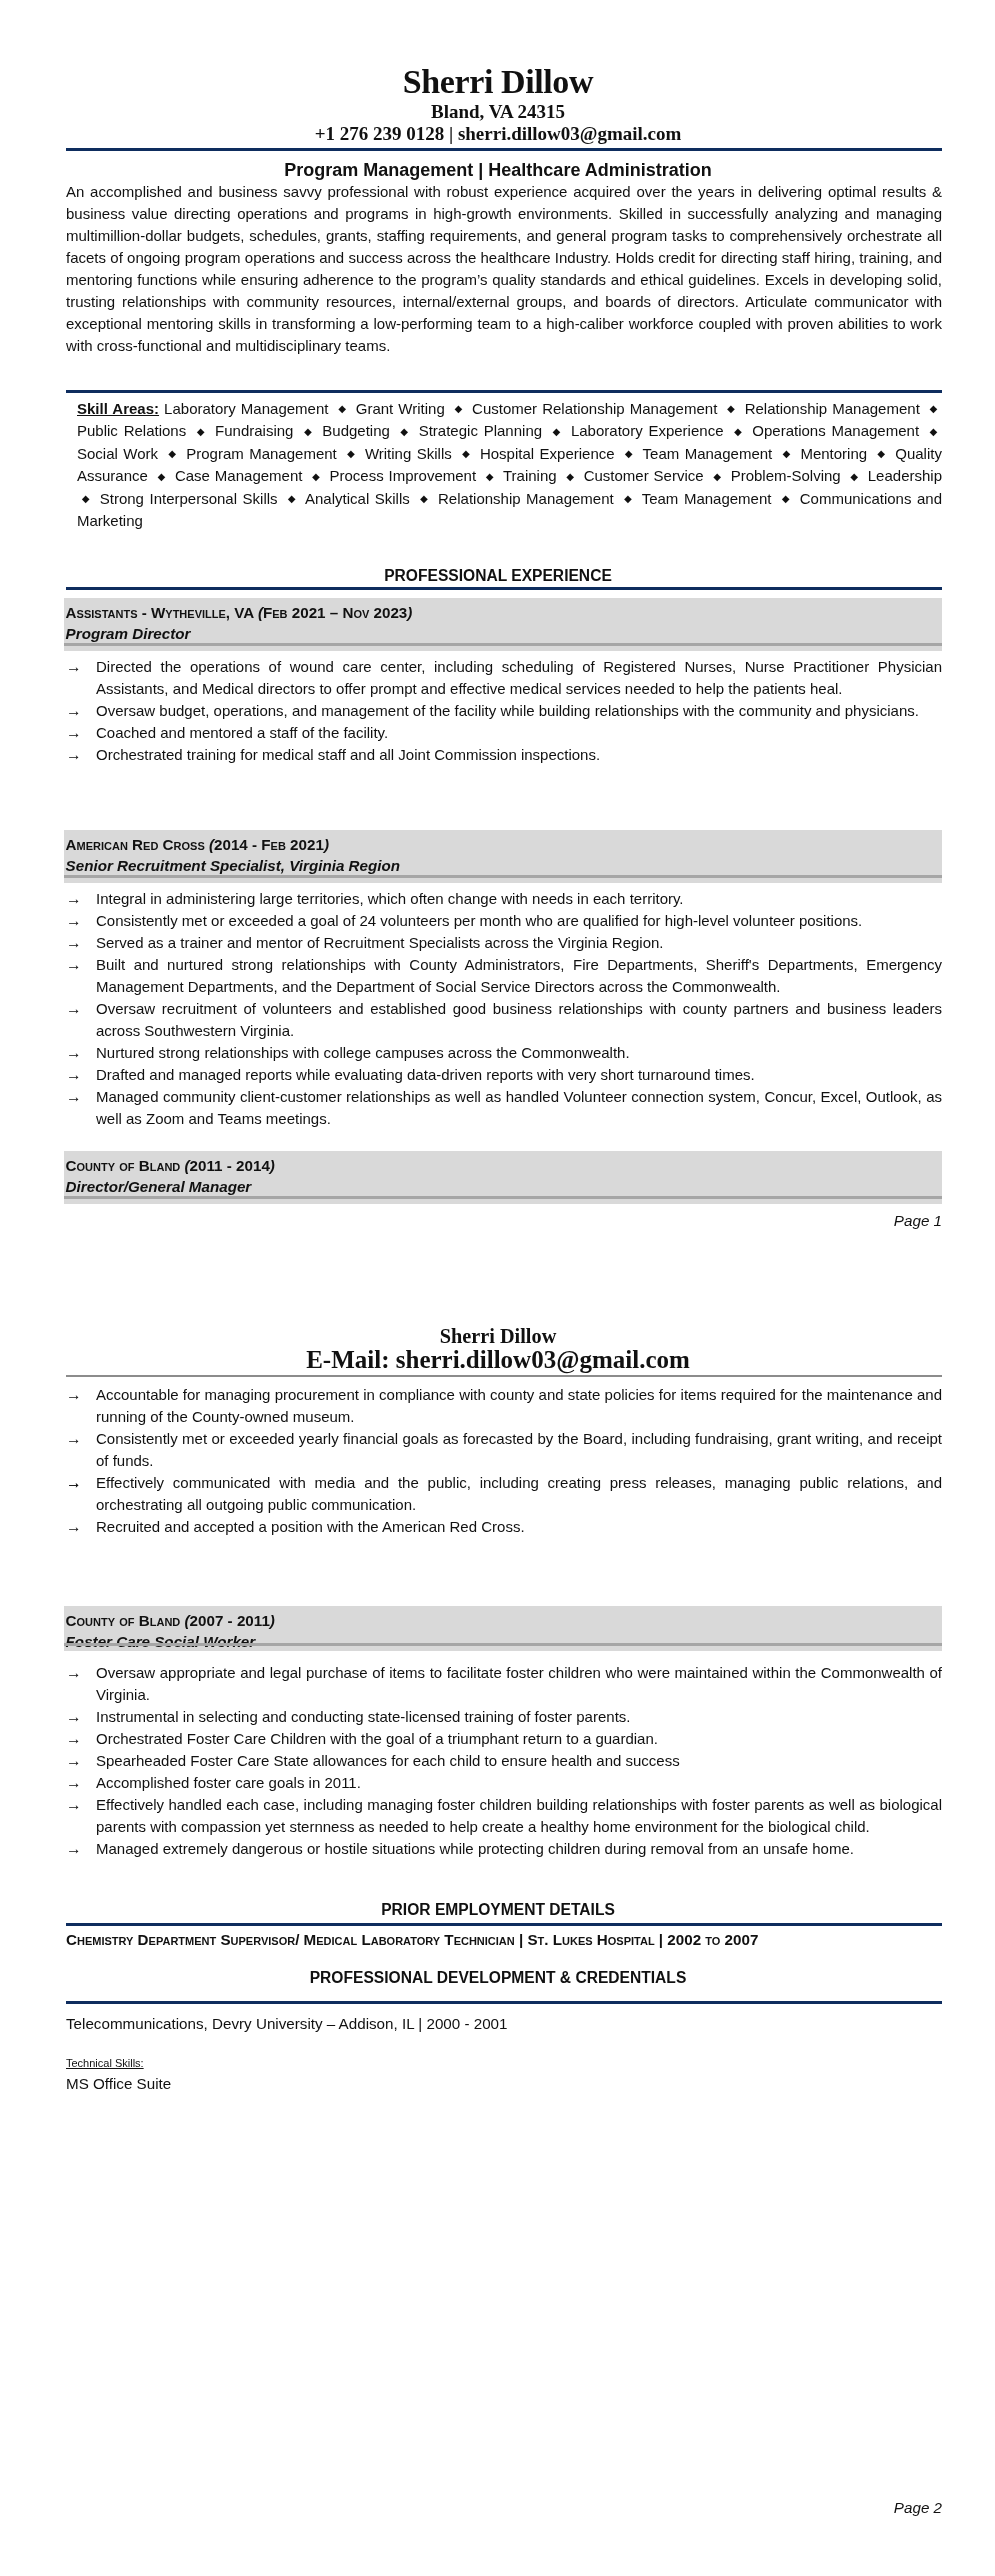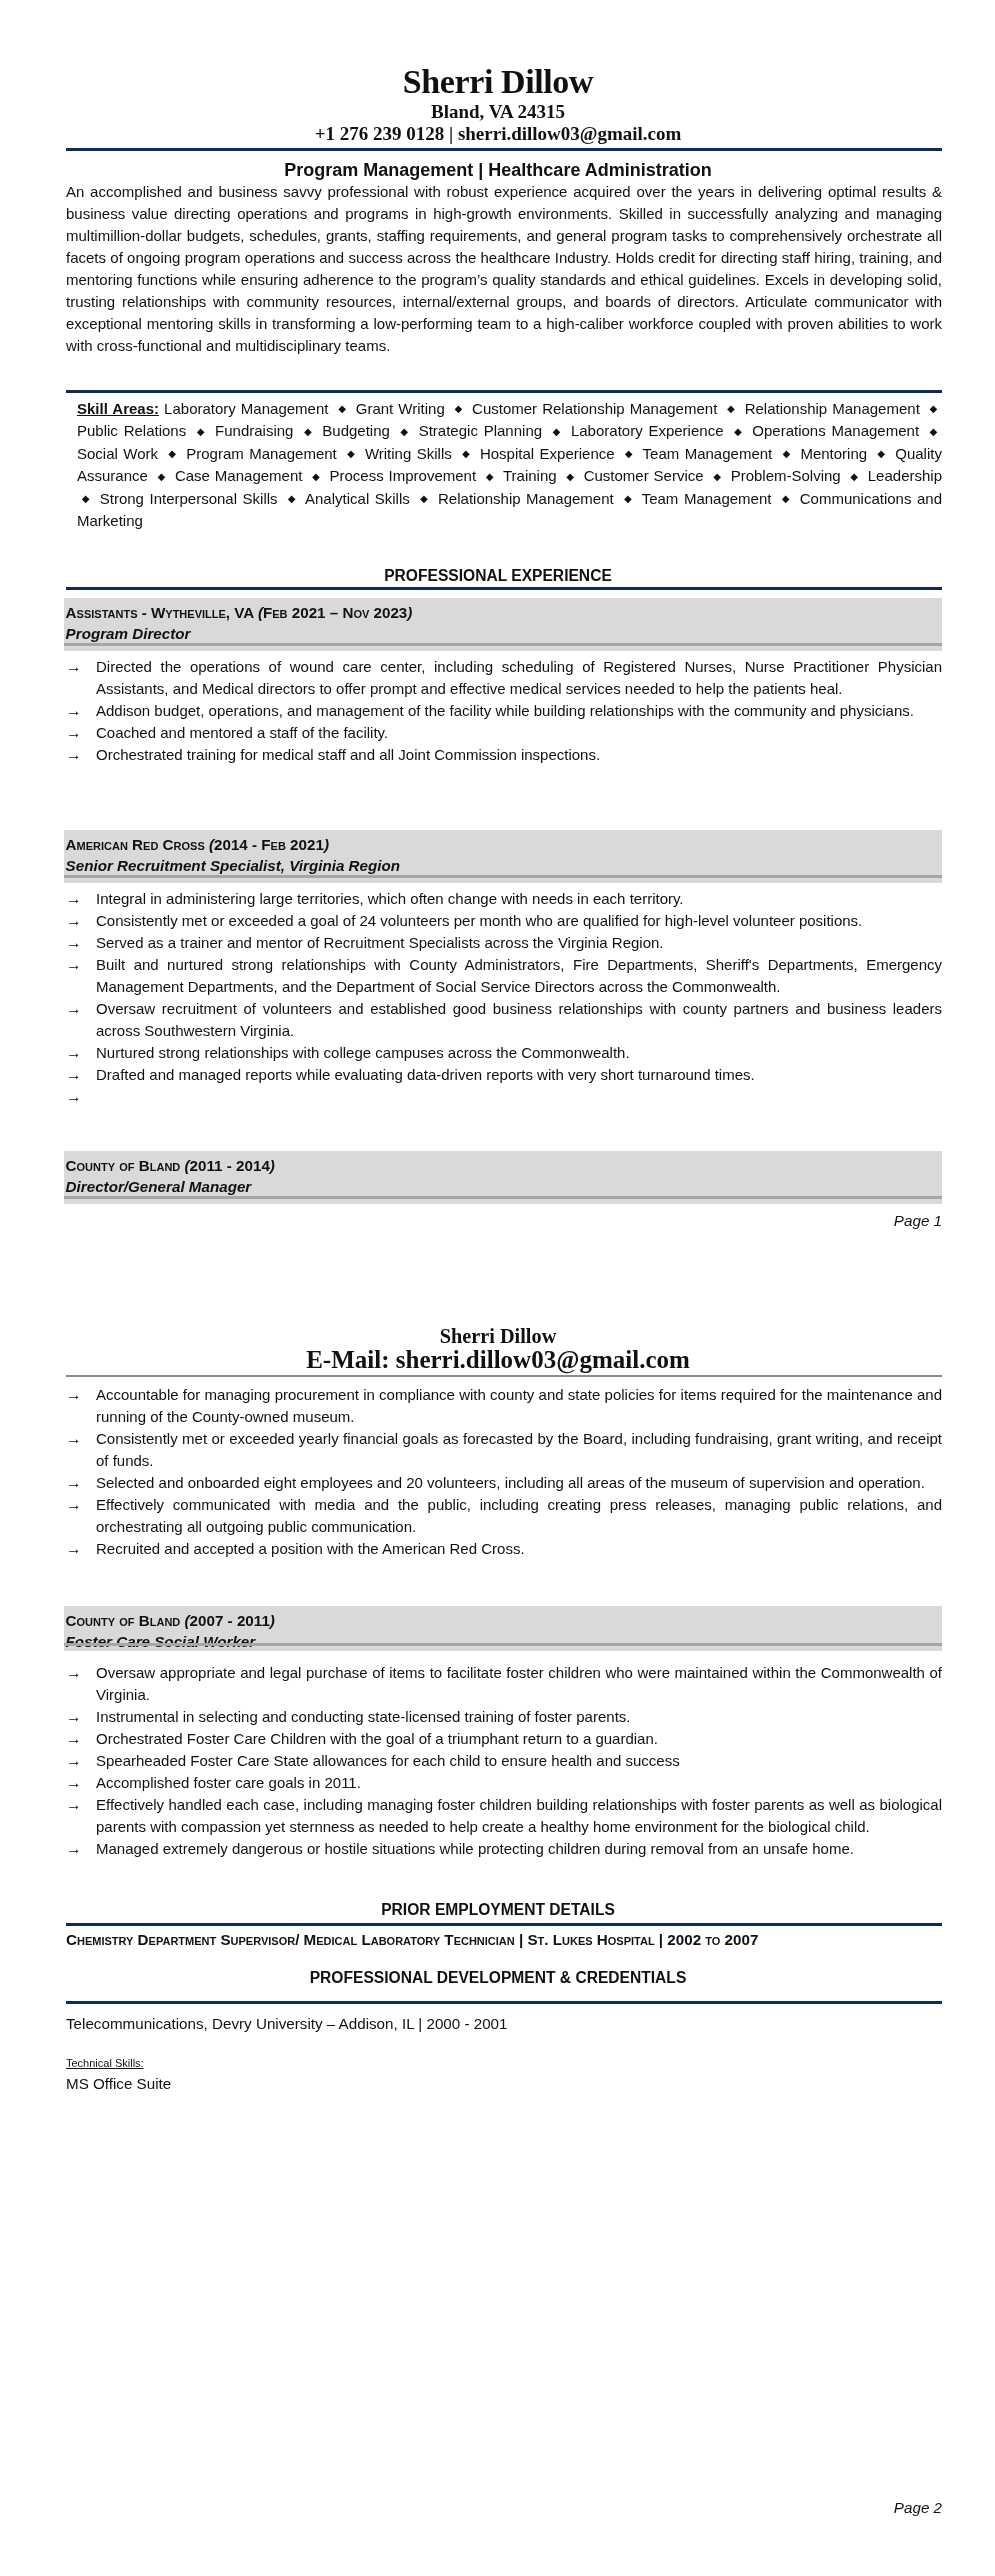--- a/index.html
+++ b/index.html
@@ -55,57 +55,57 @@
 <div class="abs sans center section-title" style="top:566px;">PROFESSIONAL EXPERIENCE</div>
 <div class="abs content rule-blue" style="top:587px;"></div>
 
 <div class="abs content band" style="top:598px; height:53px; left:64px; width:878px;">
   <div class="company sans"><span>Assistants - Wytheville, VA</span> <i>(</i><span>Feb 2021 – Nov 2023</span><i>)</i></div>
   <div class="role sans">Program Director</div>
   <div class="band-line"></div>
 </div>
 <ul class="abs sans content bullets" style="top:656px;">
     <li><span class="arrow">→</span><span>Directed the operations of wound care center, including scheduling of Registered Nurses, Nurse Practitioner Physician Assistants, and Medical directors to offer prompt and effective medical services needed to help the patients heal.</span></li>
-    <li><span class="arrow">→</span><span>Addison budget, operations, and management of the facility while building relationships with the community and physicians.</span></li>
+    <li><span class="arrow">→</span><span>Oversaw budget, operations, and management of the facility while building relationships with the community and physicians.</span></li>
     <li><span class="arrow">→</span><span>Coached and mentored a staff of the facility.</span></li>
     <li><span class="arrow">→</span><span>Orchestrated training for medical staff and all Joint Commission inspections.</span></li>
   </ul>
 
 <div class="abs content band" style="top:830px; height:53px; left:64px; width:878px;">
   <div class="company sans"><span>American Red Cross</span> <i>(</i><span>2014 - Feb 2021</span><i>)</i></div>
   <div class="role sans">Senior Recruitment Specialist, Virginia Region</div>
   <div class="band-line"></div>
 </div>
 <ul class="abs sans content bullets" style="top:888px;">
     <li><span class="arrow">→</span><span>Integral in administering large territories, which often change with needs in each territory.</span></li>
     <li><span class="arrow">→</span><span>Consistently met or exceeded a goal of 24 volunteers per month who are qualified for high-level volunteer positions.</span></li>
     <li><span class="arrow">→</span><span>Served as a trainer and mentor of Recruitment Specialists across the Virginia Region.</span></li>
     <li><span class="arrow">→</span><span>Built and nurtured strong relationships with County Administrators, Fire Departments, Sheriff's Departments, Emergency Management Departments, and the Department of Social Service Directors across the Commonwealth.</span></li>
     <li><span class="arrow">→</span><span>Oversaw recruitment of volunteers and established good business relationships with county partners and business leaders across Southwestern Virginia.</span></li>
     <li><span class="arrow">→</span><span>Nurtured strong relationships with college campuses across the Commonwealth.</span></li>
     <li><span class="arrow">→</span><span>Drafted and managed reports while evaluating data-driven reports with very short turnaround times.</span></li>
-    <li><span class="arrow">→</span></li>
+    <li><span class="arrow">→</span><span>Managed community client-customer relationships as well as handled Volunteer connection system, Concur, Excel, Outlook, as well as Zoom and Teams meetings.</span></li>
   </ul>
 
 <div class="abs content band" style="top:1151px; height:53px; left:64px; width:878px;">
   <div class="company sans"><span>County of Bland</span> <i>(</i><span>2011 - 2014</span><i>)</i></div>
   <div class="role sans">Director/General Manager</div>
   <div class="band-line"></div>
 </div>
 
 <div class="abs sans content page-num" style="top:1211px;">Page 1</div>
 
 <div class="abs serif center p2name" style="top:1325px;">Sherri Dillow</div>
 <div class="abs serif center p2email" style="top:1348px;">E-Mail: sherri.dillow03@gmail.com</div>
 <div class="abs content rule-gray" style="top:1375px;"></div>
 
 <ul class="abs sans content bullets" style="top:1384px;">
     <li><span class="arrow">→</span><span>Accountable for managing procurement in compliance with county and state policies for items required for the maintenance and running of the County-owned museum.</span></li>
     <li><span class="arrow">→</span><span>Consistently met or exceeded yearly financial goals as forecasted by the Board, including fundraising, grant writing, and receipt of funds.</span></li>
-    <li><span class="arrow">→</span><span>Selected and onboarded eight employees and 20 volunteers, including all areas of the museum of supervision and operation.</span></li>
+    <li><span class="arrow">→</span></li>
     <li><span class="arrow">→</span><span>Effectively communicated with media and the public, including creating press releases, managing public relations, and orchestrating all outgoing public communication.</span></li>
     <li><span class="arrow">→</span><span>Recruited and accepted a position with the American Red Cross.</span></li>
   </ul>
 
 <div class="abs content band" style="top:1606px; height:45px; left:64px; width:878px;">
   <div class="company sans"><span>County of Bland</span> <i>(</i><span>2007 - 2011</span><i>)</i></div>
   <div class="role sans">Foster Care Social Worker</div>
   <div class="band-line"></div>
 </div>
 <ul class="abs sans content bullets" style="top:1662px;">

